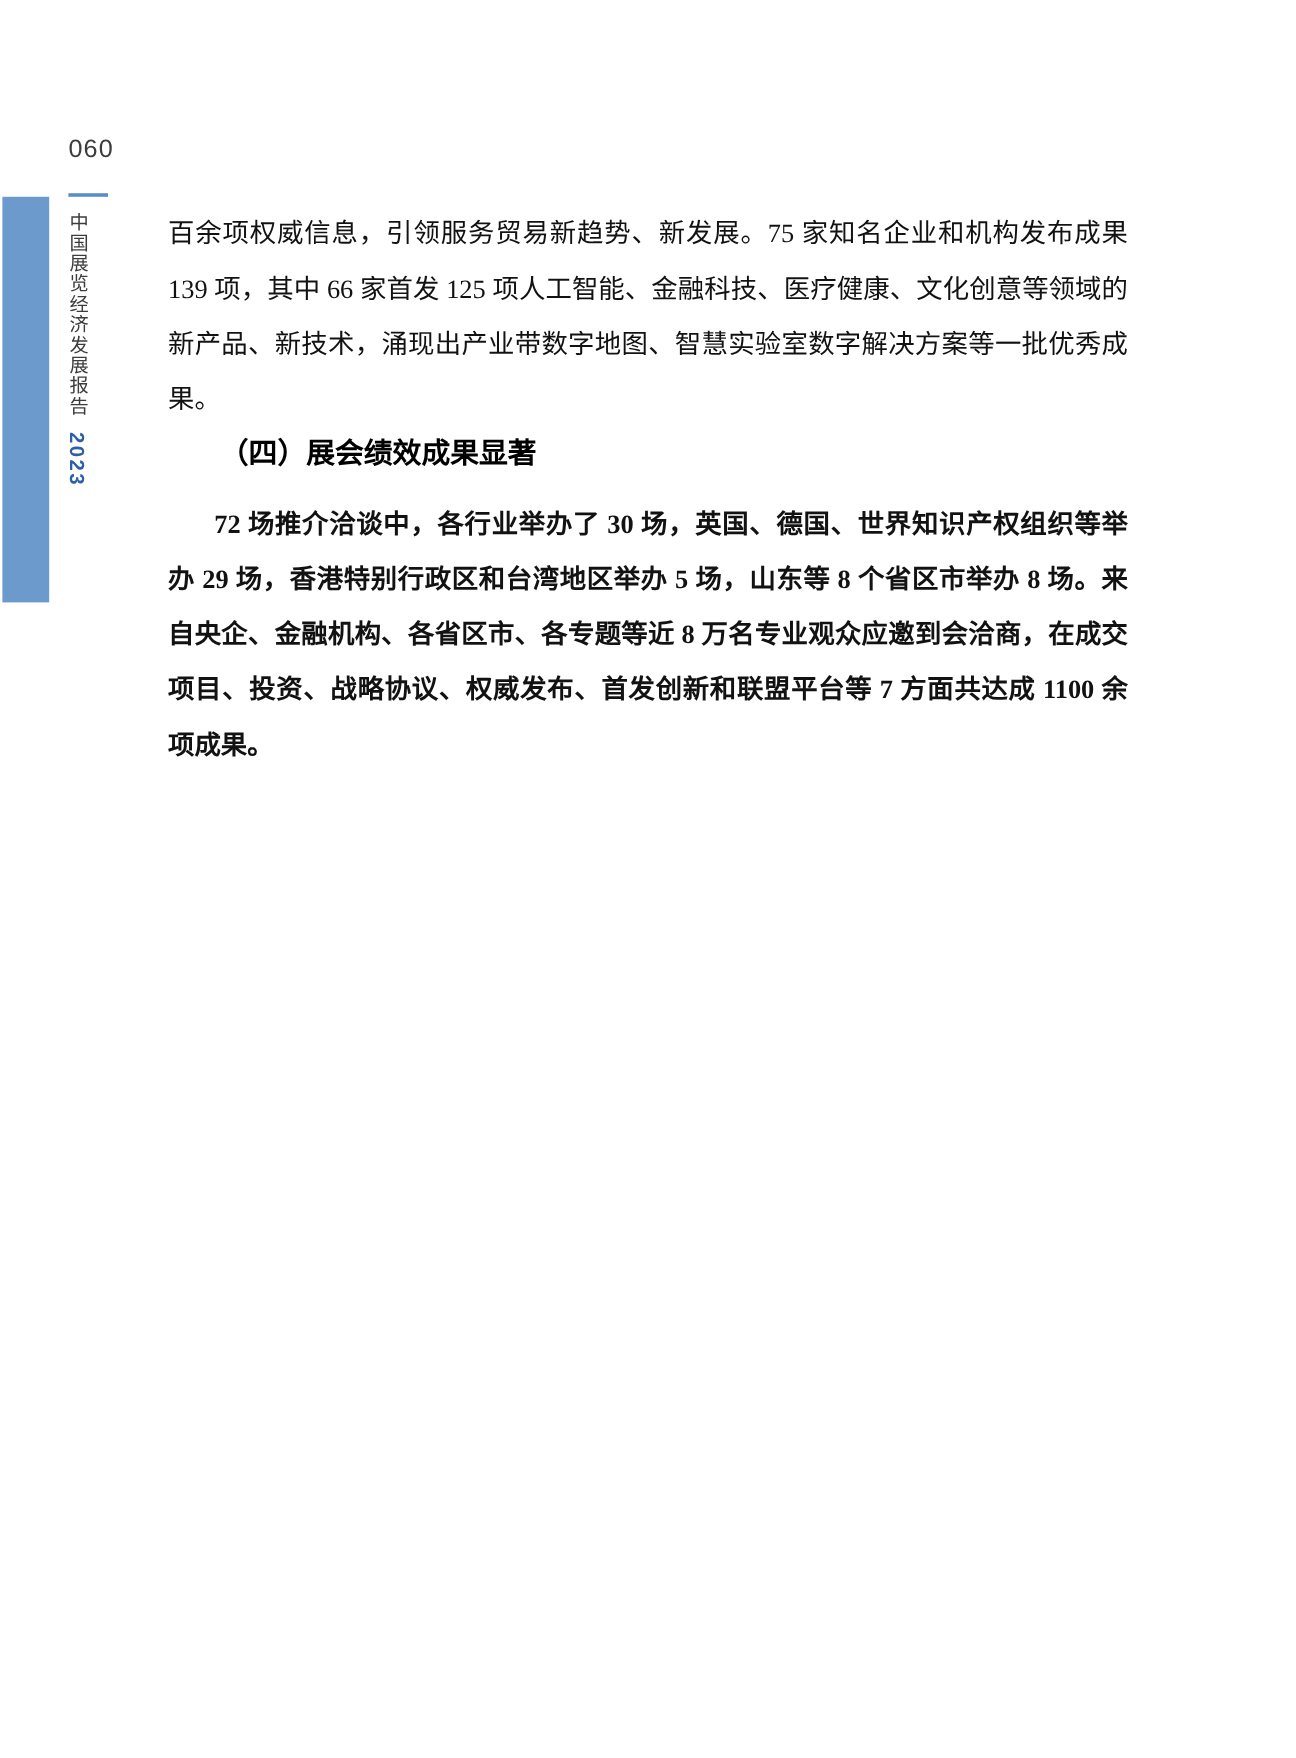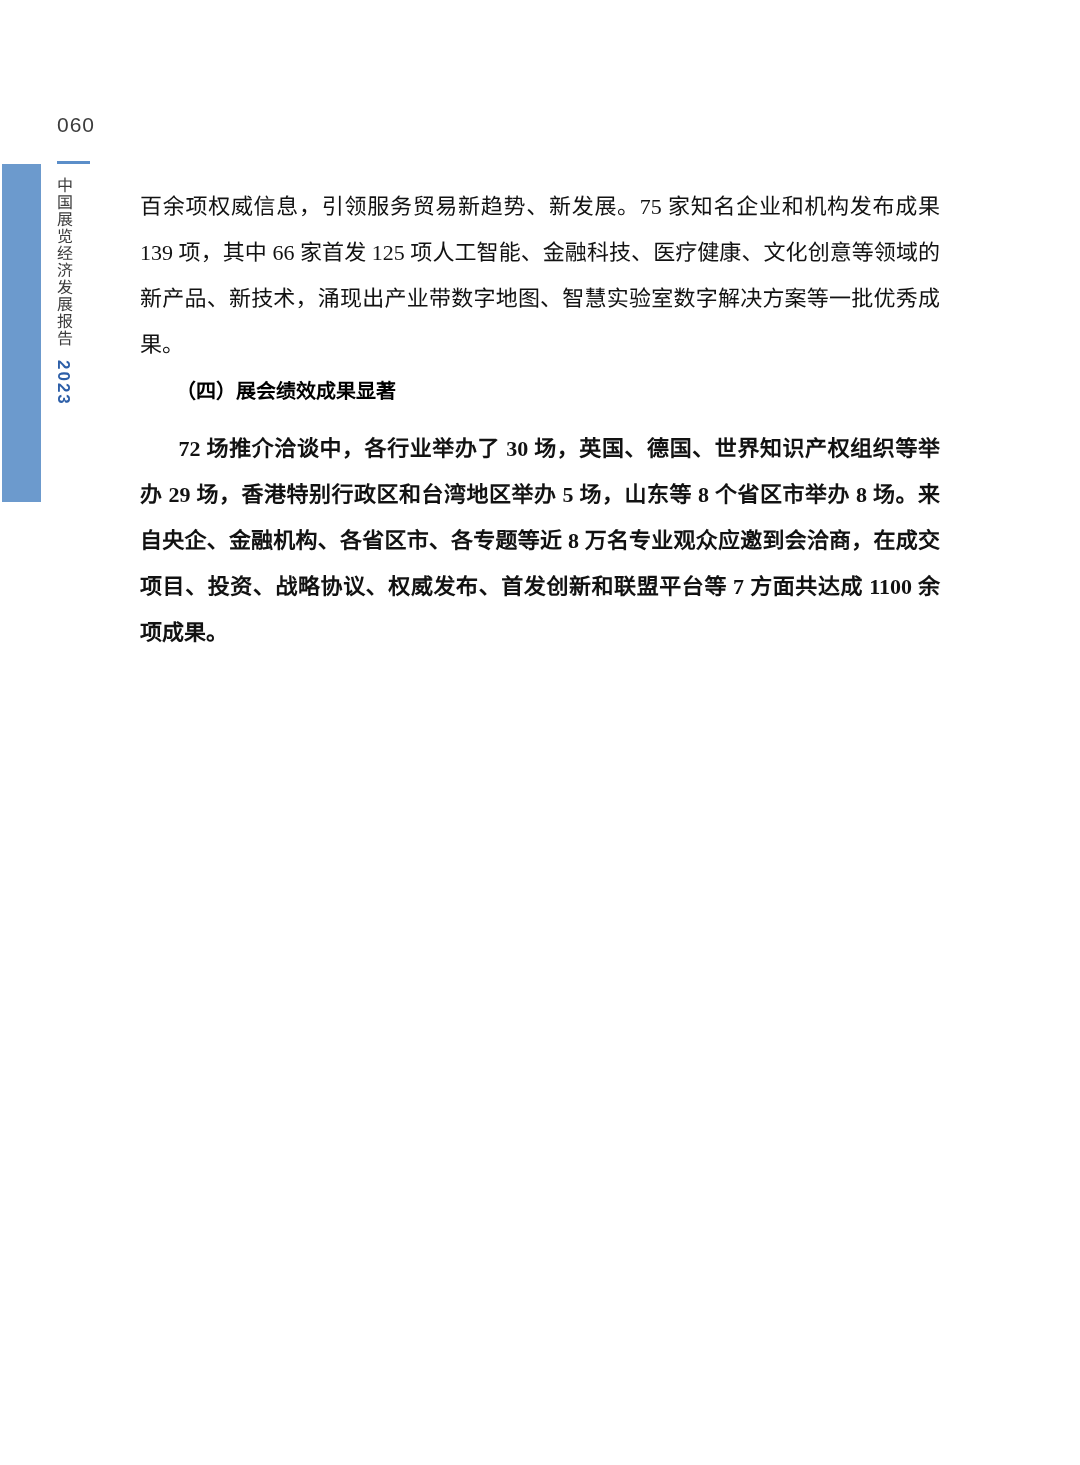--- a/index.html
+++ b/index.html
@@ -58,34 +58,34 @@
   .side-title .year {
     margin-top: 8px;
     font-size: 17px;
     font-weight: 700;
     letter-spacing: 2px;
     color: var(--year-text);
   }
   .content {
     position: absolute;
     left: 140px;
-    top: 184px;
+    top: 172px;
     width: 800px;
     color: var(--body-text);
   }
   .para {
     font-size: 22px;
     line-height: 46px;
     text-align: justify;
     font-family: "Liberation Serif", "DejaVu Serif", serif;
   }
   .para.indent { text-indent: 1.75em; font-weight: bold; }
   .section-heading {
     font-family: "Liberation Sans", "DejaVu Sans", sans-serif;
-    font-size: 20px;
+    font-size: 24px;
     font-weight: 700;
     line-height: 46px;
     text-indent: 1.8em;
     color: #000000;
   }
   .para.body2 { margin-top: 12px; }
 </style>
 </head>
 <body>
 

